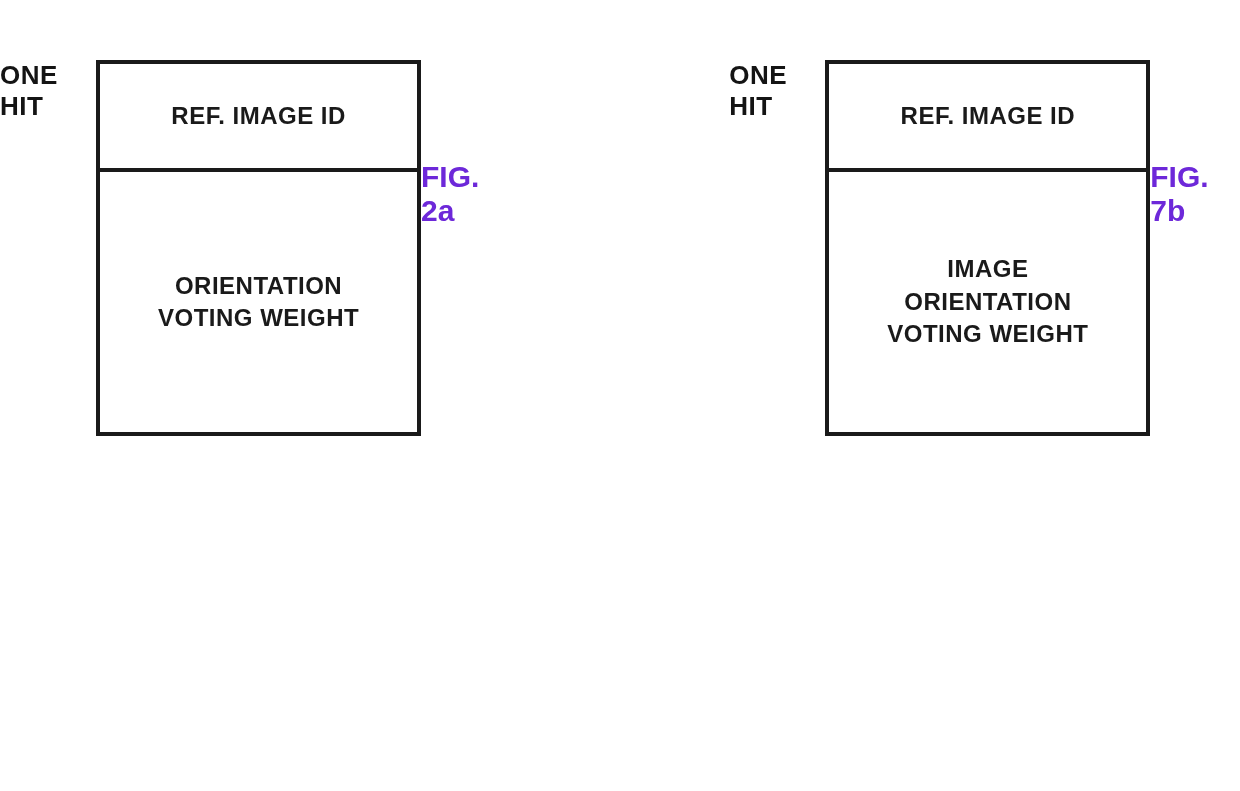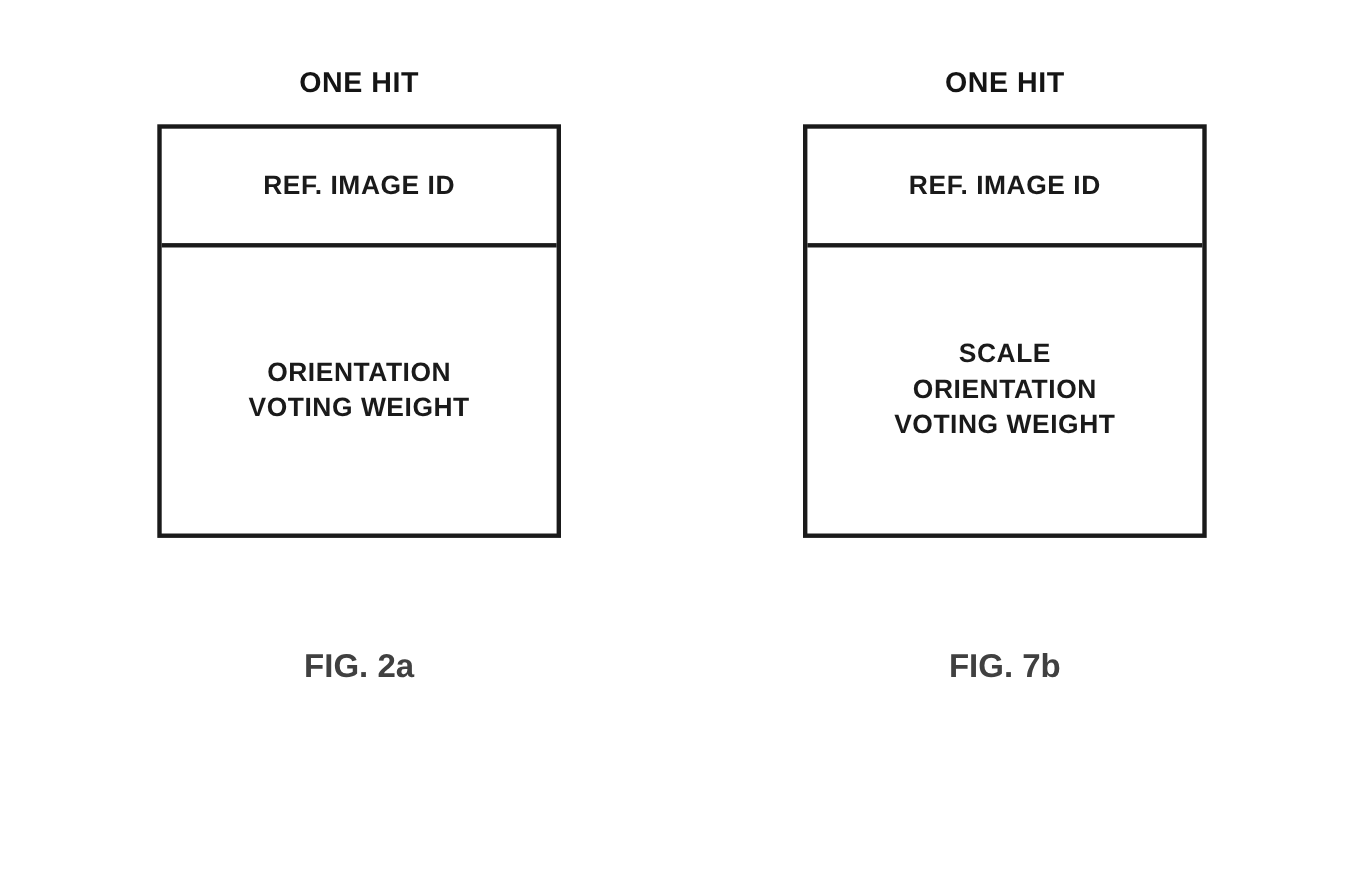--- a/index.html
+++ b/index.html
@@ -14,22 +14,20 @@
       position: absolute;
       top: 60px;
       left: 0;
       right: 0;
       display: flex;
       justify-content: center;
       gap: 220px;
     }
     .figure {
       display: flex;
-      flex-direction: column;
-      align-items: center;
     }
     .title {
       font-size: 26px;
       font-weight: bold;
       letter-spacing: 0.5px;
       margin-bottom: 22px;
       color: #141414;
     }
     .box {
       width: 367px;
@@ -52,21 +50,21 @@
       height: 108px;
       border-bottom: 4px solid #1a1a1a;
     }
     .cell-bottom {
       height: 260px;
     }
     .caption {
       margin-top: 100px;
       font-size: 30px;
       font-weight: bold;
-      color: #404040;
+      color: #6d28d9;
     }
     .multi-line span {
       display: block;
     }
   </style>
 </head>
 <body>
 
 <div class="container">
 
@@ -84,21 +82,21 @@
     <div class="caption">FIG. 2a</div>
   </div>
 
   <div class="figure">
     <div class="title">ONE HIT</div>
     <div class="box">
       <div class="cell cell-top">
         <span>REF. IMAGE ID</span>
       </div>
       <div class="cell cell-bottom multi-line">
-        <span>SCALE</span>
+        <span>IMAGE</span>
         <span>ORIENTATION</span>
         <span>VOTING WEIGHT</span>
       </div>
     </div>
     <div class="caption">FIG. 7b</div>
   </div>
 
 </div>
 
 </body></html>

